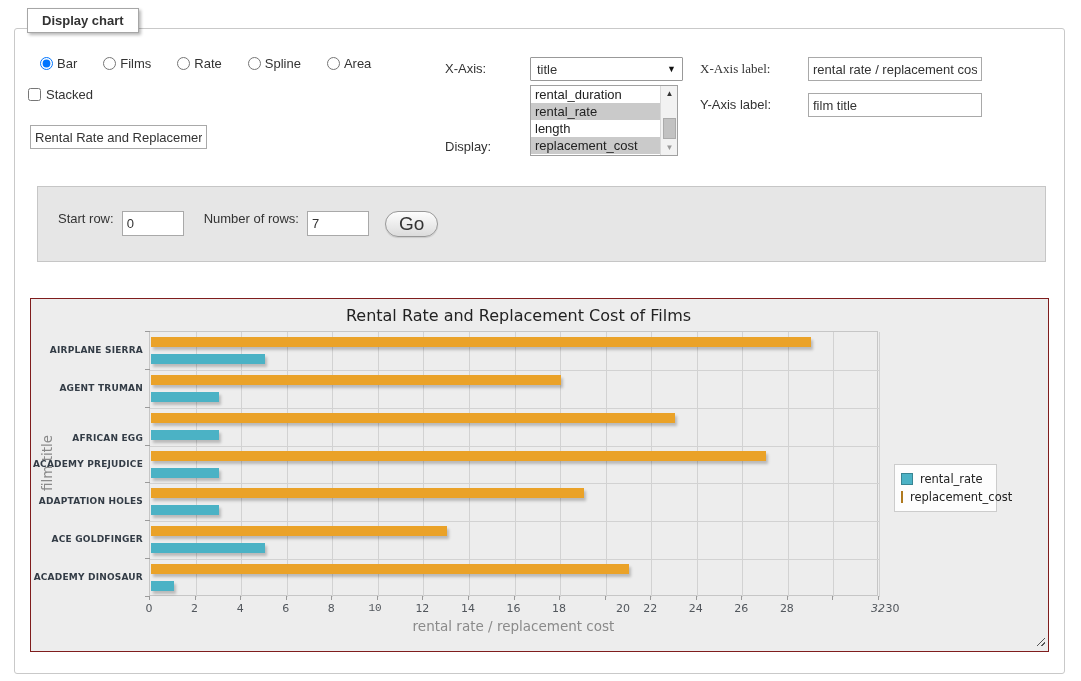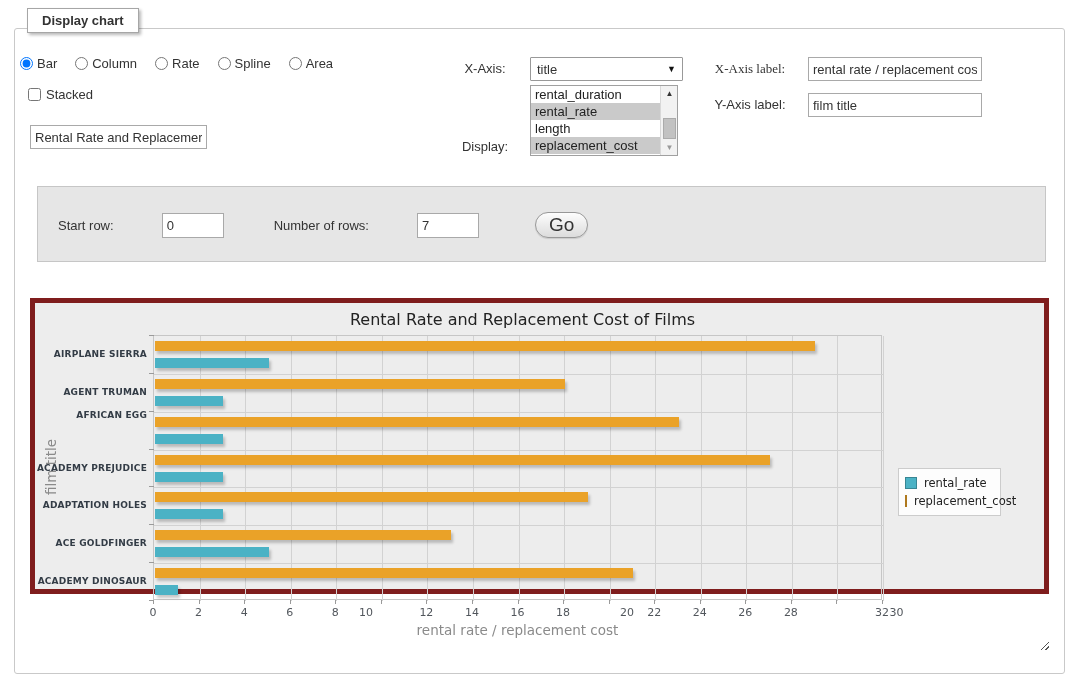--- a/index.html
+++ b/index.html
@@ -8,23 +8,23 @@
   .abs { position:absolute; }
 
   
   .panel { left:14px; top:28px; width:1051px; height:646px;
            border:1px solid #c9c9c9; border-radius:3px; background:#ffffff; }
   .panel-tab { left:27px; top:8px; padding:4px 14px; background:#ffffff;
                border:1px solid #a6a6a6; box-shadow:2px 2px 3px rgba(0,0,0,0.28);
                font-size:13px; font-weight:bold; color:#333; z-index:5; }
 
   .ctl-label { font-size:13px; color:#333; white-space:nowrap; }
-  .right-lab { text-align:center; }
-
-  .radio-group { left:20px; top:56px; display:flex; align-items:center; gap:8px;
+  .right-lab { text-align:left; }
+
+  .radio-group { left:40px; top:56px; display:flex; align-items:center; gap:16px;
                  font-size:13px; color:#333; }
   .radio-group input { width:13px; height:13px; margin:0 3px 0 10px; }
   .radio-group input:first-child, .radio-group .first input { margin-left:0; }
   .radio-item { display:flex; align-items:center; }
   .radio-item input { width:13px; height:13px; margin-right:4px; }
   .radio-item + .radio-item { margin-left:10px; }
 
   .chk-row { left:28px; top:87px; display:flex; align-items:center; }
   .chk-row input { width:13px; height:13px; margin-right:5px; }
 
@@ -55,33 +55,33 @@
 
   .xlab-lab { left:700px; top:61px; width:100px;font-family:Liberation Serif, serif; }
   .xlab-input { left:808px; top:57px; width:174px; height:24px; }
   .ylab-lab { left:700px; top:97px; width:100px; }
   .ylab-input { left:808px; top:93px; width:174px; height:24px; }
 
   
   .rows-panel { left:37px; top:186px; width:1009px; height:76px;
                 background:#e6e6e6; border:1px solid #c6c6c6; }
   .rows-inner { position:absolute; left:0; top:24px; width:100%; height:28px;
-                display:flex; align-items:center;gap:40px; }
+                display:flex; align-items:flex-start; }
   .rows-inner .lab1 { margin-left:20px; }
   .rows-inner input { width:62px; height:25px; margin-left:8px; }
-  .rows-inner .lab2 { margin-left:10px; }
+  .rows-inner .lab2 { margin-left:20px; }
   .go-btn { margin-left:16px; height:26px; padding:0 13px; border-radius:13px;
             border:1px solid #989898; font-size:19px; color:#333;
             background:linear-gradient(#fdfdfd,#dcdcdc);
             box-shadow:0 1px 1px rgba(0,0,0,0.12); cursor:pointer;
             font-family:"Liberation Sans",sans-serif; }
 
   
-  .chart-box { left:30px; top:298px; width:1019px; height:296px;
-               background:#ededed; border:5px solid #7f1d1d;
+  .chart-box { left:30px; top:298px; width:1019px; height:354px;
+               background:#ededed; border:1px solid #7f1d1d;
                font-family:"DejaVu Sans", sans-serif; }
   .chart-title { position:absolute; left:0; top:7px; width:975px; text-align:center;
                  font-size:16px; color:#222; }
   .plot { position:absolute; left:118px; top:32px; width:729px; height:265px;
           border:1px solid #c6c6c6; }
   .vgrid { position:absolute; top:0; width:1px; height:265px; background:#d2d2d2; }
   .hgrid { position:absolute; left:0; width:729px; height:1px; background:#d2d2d2; }
   .bar { position:absolute; height:10px; box-shadow:2px 3px 3px rgba(0,0,0,0.22); }
   .cat-label { position:absolute; left:0; width:112px; text-align:right;
                font-size:9px; font-weight:bold; color:#333c46;
@@ -111,21 +111,21 @@
 <div class="abs panel"></div>
 <div class="abs panel-tab">Display chart</div>
 
 <div class="abs radio-group" id="chart-type-group">
     <span class="radio-item">
       <input type="radio" name="ctype" checked="" style="">
       <label class="ctl-label">Bar</label>
     </span>
     <span class="radio-item">
       <input type="radio" name="ctype" style="">
-      <label class="ctl-label">Column</label>
+      <label class="ctl-label">Films</label>
     </span>
     <span class="radio-item">
       <input type="radio" name="ctype" style="">
       <label class="ctl-label">Rate</label>
     </span>
     <span class="radio-item">
       <input type="radio" name="ctype" style="">
       <label class="ctl-label">Spline</label>
     </span>
     <span class="radio-item">
@@ -214,39 +214,39 @@
       <div class="bar" style="left: 1px; top: 156.429px; width: 432.616px; background: rgb(234, 162, 40);"></div>
       <div class="bar" style="left: 1px; top: 173.429px; width: 68.1159px; background: rgb(75, 178, 197);"></div>
       <div class="bar" style="left: 1px; top: 194.286px; width: 295.928px; background: rgb(234, 162, 40);"></div>
       <div class="bar" style="left: 1px; top: 211.286px; width: 113.678px; background: rgb(75, 178, 197);"></div>
       <div class="bar" style="left: 1px; top: 232.143px; width: 478.178px; background: rgb(234, 162, 40);"></div>
       <div class="bar" style="left: 1px; top: 249.143px; width: 22.5534px; background: rgb(75, 178, 197);"></div>
     </div>
   <div id="cat-labels">
       <div class="cat-label" style="top: 44.9286px;">AIRPLANE SIERRA</div>
       <div class="cat-label" style="top: 82.7857px;">AGENT TRUMAN</div>
-      <div class="cat-label" style="top: 106px;">AFRICAN EGG</div>
+      <div class="cat-label" style="top: 133px;">AFRICAN EGG</div>
       <div class="cat-label" style="top: 158.5px;">ACADEMY PREJUDICE</div>
       <div class="cat-label" style="top: 196.357px;">ADAPTATION HOLES</div>
       <div class="cat-label" style="top: 234.214px;">ACE GOLDFINGER</div>
       <div class="cat-label" style="top: 272.071px;">ACADEMY DINOSAUR</div>
     </div>
   <div id="x-ticks">
       <div class="xtick-mark" style="left: 118px;"></div>
       <div class="xtick-label" style="left: 118px;">0</div>
       <div class="xtick-mark" style="left: 163.562px;"></div>
       <div class="xtick-label" style="left: 163.562px;">2</div>
       <div class="xtick-mark" style="left: 209.125px;"></div>
       <div class="xtick-label" style="left: 209.125px;">4</div>
       <div class="xtick-mark" style="left: 254.688px;"></div>
       <div class="xtick-label" style="left: 254.688px;">6</div>
       <div class="xtick-mark" style="left: 300.25px;"></div>
       <div class="xtick-label" style="left: 300.25px;">8</div>
       <div class="xtick-mark" style="left: 345.812px;"></div>
-      <div class="xtick-label" style="left: 331px;">10</div>
+      <div class="xtick-label" style="left: 344px; font-family: Liberation Mono, monospace;">10</div>
       <div class="xtick-mark" style="left: 391.375px;"></div>
       <div class="xtick-label" style="left: 391.375px;">12</div>
       <div class="xtick-mark" style="left: 436.938px;"></div>
       <div class="xtick-label" style="left: 436.938px;">14</div>
       <div class="xtick-mark" style="left: 482.5px;"></div>
       <div class="xtick-label" style="left: 482.5px;">16</div>
       <div class="xtick-mark" style="left: 528.062px;"></div>
       <div class="xtick-label" style="left: 528.062px;">18</div>
       <div class="xtick-mark" style="left: 573.625px;"></div>
       <div class="xtick-label" style="left: 592px;">20</div>
@@ -254,21 +254,21 @@
       <div class="xtick-label" style="left: 619.188px;">22</div>
       <div class="xtick-mark" style="left: 664.75px;"></div>
       <div class="xtick-label" style="left: 664.75px;">24</div>
       <div class="xtick-mark" style="left: 710.312px;"></div>
       <div class="xtick-label" style="left: 710.312px;">26</div>
       <div class="xtick-mark" style="left: 755.875px;"></div>
       <div class="xtick-label" style="left: 755.875px;">28</div>
       <div class="xtick-mark" style="left: 801.438px;"></div>
       <div class="xtick-label" style="left: 801.438px; margin-left: 45px;">30</div>
       <div class="xtick-mark" style="left: 847px;"></div>
-      <div class="xtick-label" style="left: 847px;">32</div>
+      <div class="xtick-label" style="left: 847px; font-style: italic;">32</div>
       <div class="ytick-mark" style="top: 32px;"></div>
       <div class="ytick-mark" style="top: 69.8571px;"></div>
       <div class="ytick-mark" style="top: 107.714px;"></div>
       <div class="ytick-mark" style="top: 145.571px;"></div>
       <div class="ytick-mark" style="top: 183.429px;"></div>
       <div class="ytick-mark" style="top: 221.286px;"></div>
       <div class="ytick-mark" style="top: 259.143px;"></div>
       <div class="ytick-mark" style="top: 297px;"></div>
     </div>
   <div class="x-axis-title">rental rate / replacement cost</div>

